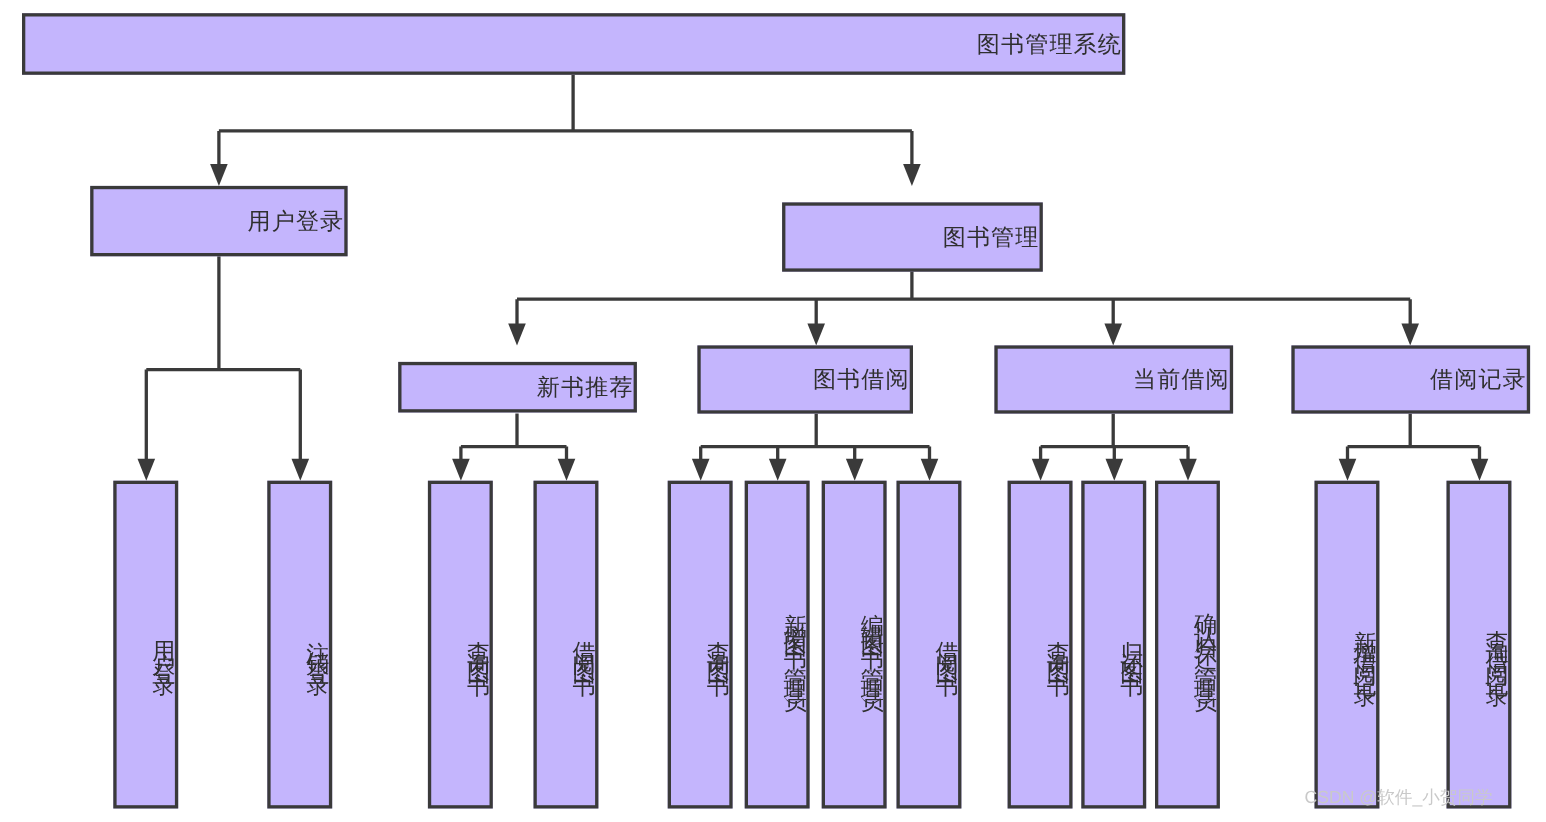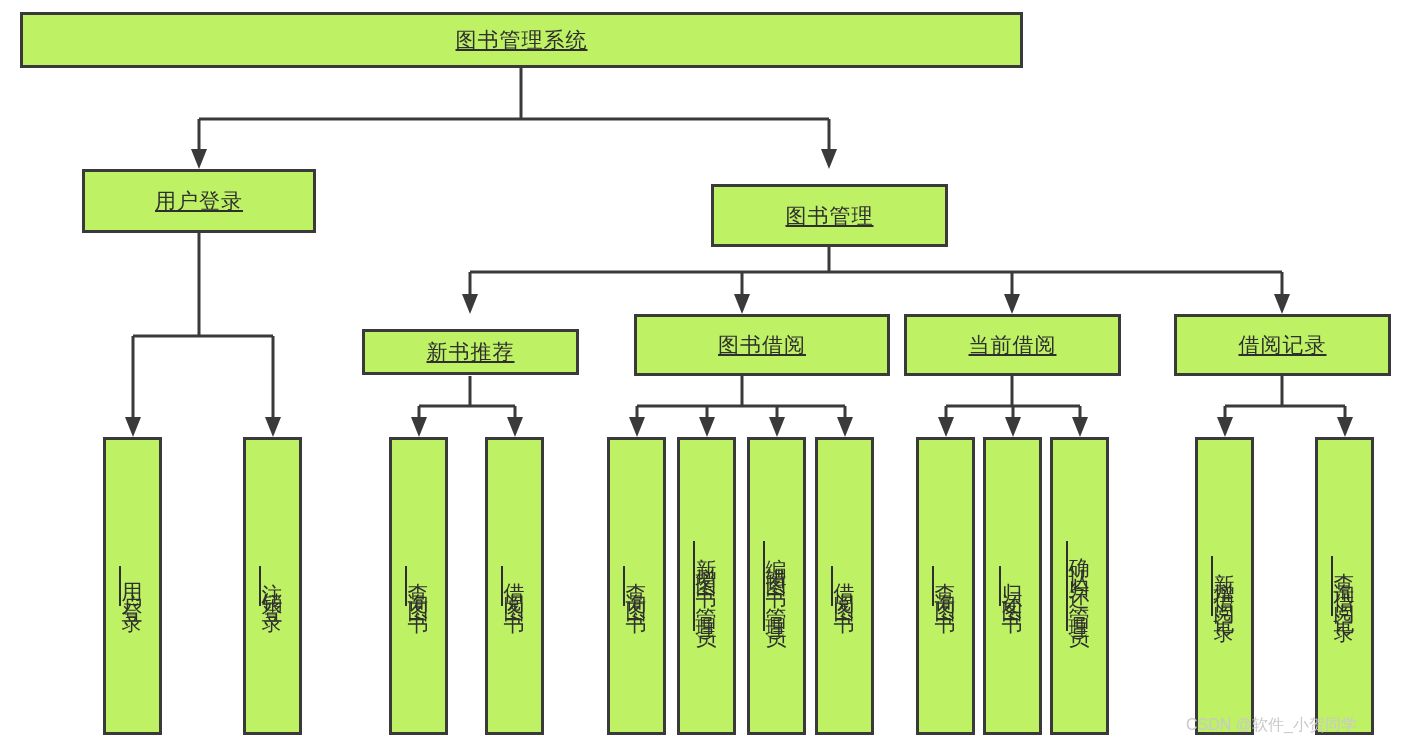--- a/index.html
+++ b/index.html
@@ -8,24 +8,23 @@
   }
   html,body{margin:0;padding:0;background:var(--background);}
   .stage{
     position:relative;width:1405px;height:747px;background:var(--background);
     font-family:"Liberation Sans",sans-serif;overflow:hidden;
   }
   .connectors{position:absolute;left:0;top:0;width:1405px;height:747px;}
   .connectors path{stroke:var(--line);stroke-width:3;fill:none;}
   .connectors polygon{fill:var(--line);stroke:none;}
   .hbox,.vbox{
-    position:absolute;box-sizing:border-box;background:#bef264;
-    border:3px solid var(--border);display:flex;align-items:center;justify-content:center;
+    position:absolute;box-sizing:border-box;background:#c4b5fd;
+    border:3px solid var(--border);display:flex;align-items:center;justify-content:flex-end;
     color:var(--text);
-    text-decoration:underline;
   }
   .hbox{font-size:21px;letter-spacing:1px;}
   .vbox{top:437px;width:59px;height:298px;}
   .vlabel{
     writing-mode:vertical-rl;text-orientation:mixed;
     font-size:21px;letter-spacing:10px;line-height:1;color:var(--text);
   }
   .watermark{
     position:absolute;left:1186px;top:715px;z-index:5;white-space:nowrap;
     font-size:16px;color:var(--watermark);
@@ -74,21 +73,21 @@
   <div class="hbox" style="left:82px;top:169px;width:234px;height:64px">
     <span>用户登录</span>
   </div>
   <div class="hbox" style="left:711px;top:184px;width:237px;height:63px">
     <span>图书管理</span>
   </div>
 
   <div class="hbox" style="left:362px;top:329px;width:217px;height:46px">
     <span>新书推荐</span>
   </div>
-  <div class="hbox" style="left:634px;top:314px;width:256px;height:62px">
+  <div class="hbox" style="left:634px;top:314px;width:196px;height:62px">
     <span>图书借阅</span>
   </div>
   <div class="hbox" style="left:904px;top:314px;width:217px;height:62px">
     <span>当前借阅</span>
   </div>
   <div class="hbox" style="left:1174px;top:314px;width:217px;height:62px">
     <span>借阅记录</span>
   </div>
 
   <div class="vbox" style="left:103px">

